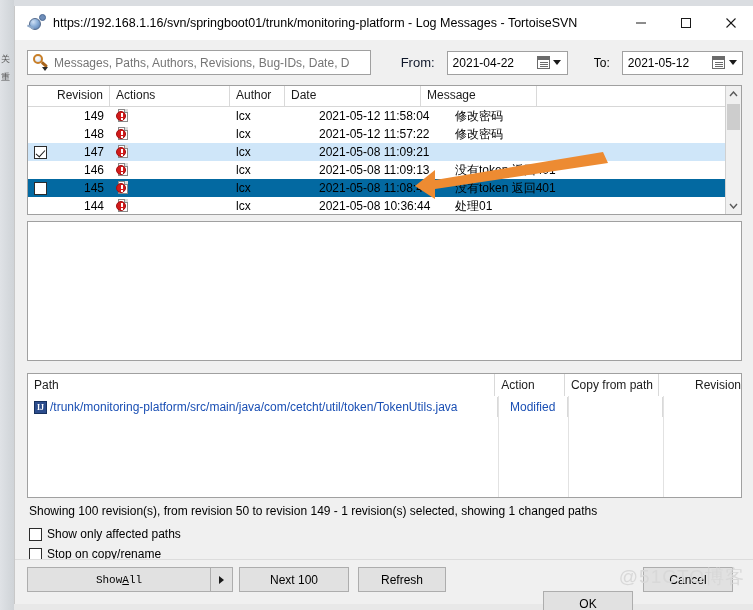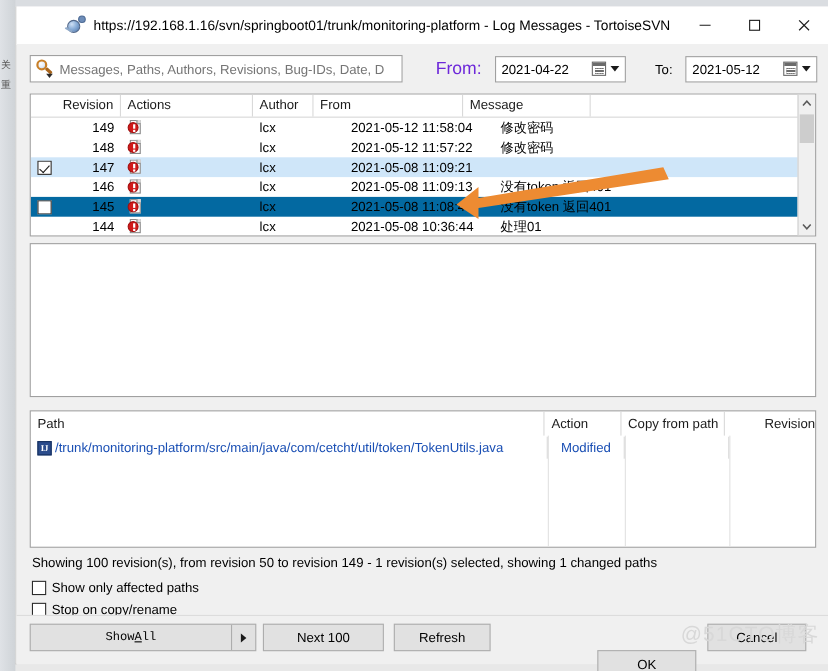--- a/index.html
+++ b/index.html
@@ -39,21 +39,20 @@
     border:1px solid #c8c8c8;
     border-top:none;border-right:none;
     box-sizing:border-box;
   }
   .titlebar{
     height:34px;
     background:#ffffff;
     display:flex;align-items:center;
     border-bottom:1px solid #f0f0f0;
     position:relative;
-    padding-left:32px;
   }
   .app-icon{
     width:18px;height:18px;margin-left:12px;margin-right:8px;
     position:relative;flex:0 0 auto;
   }
   .app-icon .ball{
     position:absolute;left:2px;top:4px;width:12px;height:12px;border-radius:50%;
     background:radial-gradient(circle at 33% 30%,#cfe0f5 0%,#8aaed8 45%,#4f74a8 100%);
     border:1px solid #52688a;
     box-sizing:border-box;
@@ -111,21 +110,21 @@
   .mag .caret{
     position:absolute;left:12px;top:16px;
     border-left:3px solid transparent;border-right:3px solid transparent;
     border-top:4px solid #2b2b2b;
   }
   .search-input{
     border:none;outline:none;flex:1 1 auto;height:21px;
     font-family:inherit;font-size:12px;color:#8b8b8b;
     background:transparent;padding:0 2px;
   }
-  .lbl-from{margin-left:30px;font-size:16px;color:#6d28d9;}
+  .lbl-from{margin-left:30px;font-size:13px;color:#0f172a;}
   .datebox{
     margin-left:12px;width:122px;height:24px;
     background:#fff;border:1px solid #a0a0a0;box-sizing:border-box;
     display:flex;align-items:center;
   }
   .datebox .dval{flex:1 1 auto;padding-left:5px;font-size:12px;color:#000;}
   .cal-ico{
     width:13px;height:13px;margin-right:1px;flex:0 0 auto;
     border:1px solid #6b6b6b;background:#fff;box-sizing:border-box;position:relative;
   }
@@ -386,21 +385,21 @@
             <i></i>
           </span>
       </div>
     </div>
 
     <div class="loglist">
       <div class="lv-header">
         <div class="hc rev">Revision</div>
         <div class="hc act">Actions</div>
         <div class="hc aut">Author</div>
-        <div class="hc dat">From</div>
+        <div class="hc dat">Date</div>
         <div class="hc msg">Message</div>
         <div class="hc rest"></div>
       </div>
       <div class="lv-rows" id="log-rows">
           <div class="lv-row">
             <div class="cell c-chk"></div>
             <div class="cell c-rev">149</div>
             <div class="cell c-act">
               <span class="act-ico">
                 <span class="page"></span>

